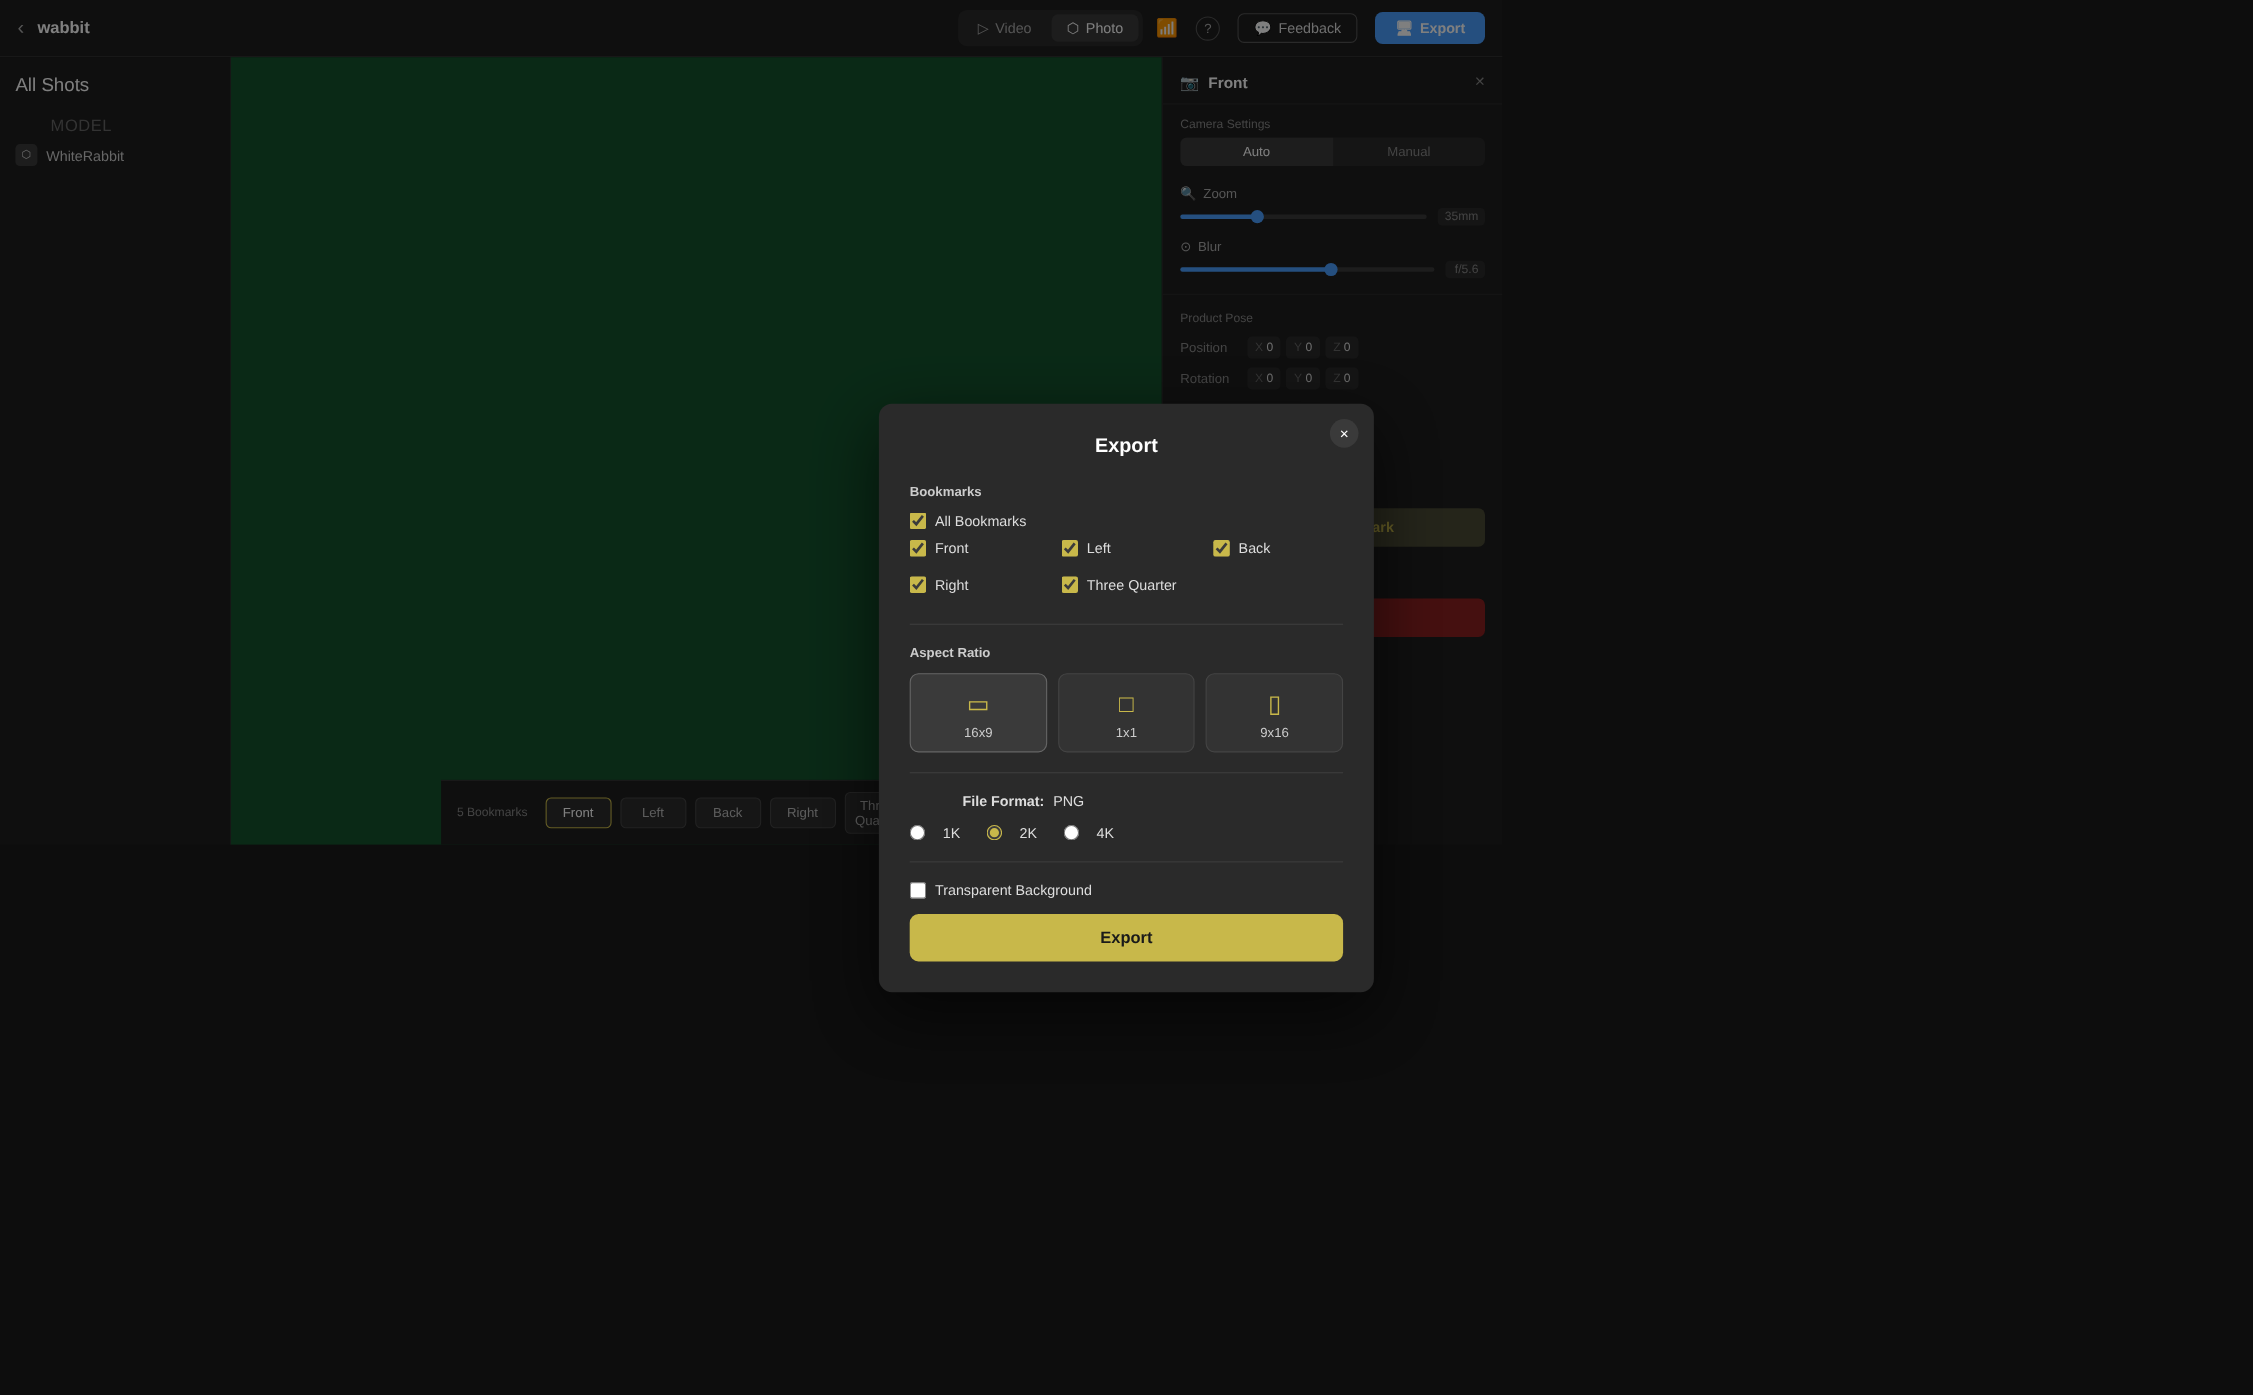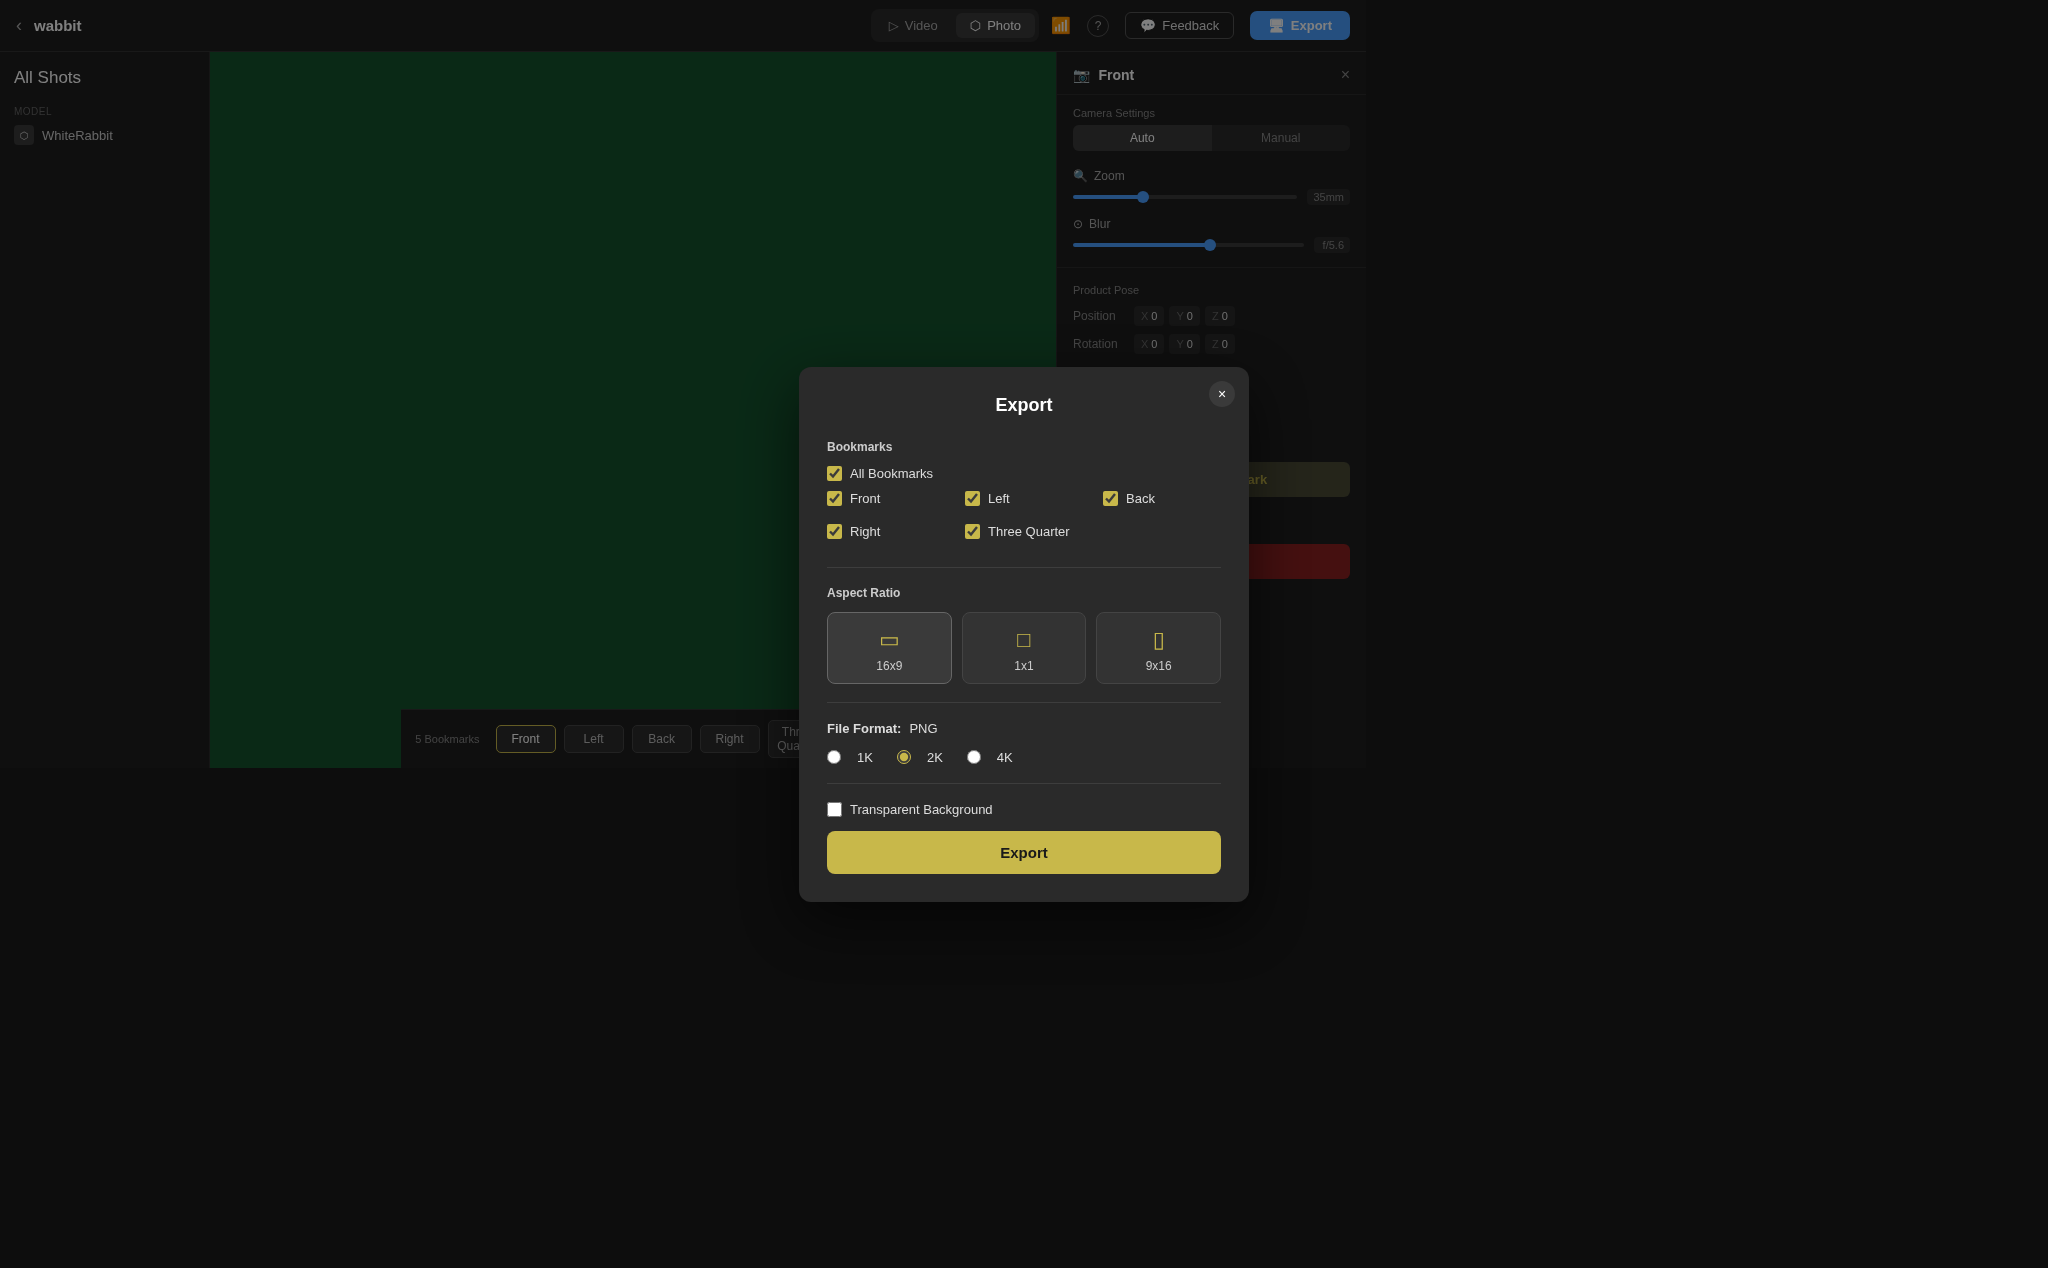--- a/index.html
+++ b/index.html
@@ -20,21 +20,21 @@
     .wifi-icon, .help-icon { color: #aaa; font-size: 16px; }
     .feedback-btn { background: none; border: 1px solid #555; color: #ddd; padding: 5px 14px; border-radius: 6px; cursor: pointer; font-size: 13px; display: flex; align-items: center; gap: 6px; }
     .export-btn-top { background: #4a9eff; border: none; color: #fff; padding: 7px 18px; border-radius: 7px; cursor: pointer; font-size: 13px; font-weight: 600; display: flex; align-items: center; gap: 6px; }
 
     
     .layout { display: flex; height: calc(768px - 52px); }
 
     
     .sidebar { width: 210px; background: #1e1e1e; border-right: 1px solid #2d2d2d; padding: 16px 14px; flex-shrink: 0; }
     .all-shots { font-size: 17px; font-weight: 400; color: #fff; margin-bottom: 18px; }
-    .model-label { font-size: 10px; color: #666; margin-bottom: 8px; text-transform: uppercase; letter-spacing: 0.5px; }
+    .model-label { font-size: 15px; color: #666; margin-bottom: 8px; text-transform: uppercase; letter-spacing: 0.5px; margin-left: 32px; }
     .model-item { display: flex; align-items: center; gap: 8px; font-size: 13px; color: #ccc; }
     .model-icon { width: 20px; height: 20px; background: #3a3a3a; border-radius: 4px; display: flex; align-items: center; justify-content: center; font-size: 10px; }
 
     
     .main-canvas { flex: 1; background: #14532d; position: relative; display: flex; flex-direction: column; align-items: center; }
     .canvas-area { flex: 1; background: linear-gradient(135deg, #3a3a3a 0%, #555 50%, #2a2a2a 100%); position: relative; overflow: hidden; }
     .canvas-bg {
       width: 100%; height: 100%;
       background: radial-gradient(ellipse at 40% 40%, #6a6a6a 0%, #444 30%, #2d2d2d 70%, #1a1a1a 100%);
     }
@@ -88,21 +88,21 @@
     .modal-close { position: absolute; top: 14px; right: 14px; background: #3a3a3a; border: none; color: #fff; width: 26px; height: 26px; border-radius: 50%; cursor: pointer; font-size: 14px; display: flex; align-items: center; justify-content: center; }
     .modal-title { text-align: center; font-size: 18px; font-weight: 700; color: #fff; margin-bottom: 24px; }
     .modal-section-title { font-size: 12px; font-weight: 600; color: #ccc; margin-bottom: 12px; }
     .checkbox-row { display: flex; align-items: center; gap: 8px; margin-bottom: 10px; font-size: 13px; color: #ddd; }
     .checkbox-row input[type=checkbox] { accent-color: #c8b84a; width: 15px; height: 15px; cursor: pointer; }
     .bookmarks-grid { display: grid; grid-template-columns: 1fr 1fr 1fr; gap: 8px 20px; margin-bottom: 12px; }
     .modal-divider { border: none; border-top: 1px solid #3d3d3d; margin: 18px 0; }
     .aspect-options { display: flex; gap: 10px; margin-bottom: 4px; }
     .aspect-btn { flex: 1; background: #333; border: 1px solid #444; border-radius: 8px; padding: 14px 10px 10px; cursor: pointer; display: flex; flex-direction: column; align-items: center; gap: 6px; color: #ccc; font-size: 12px; }
     .aspect-btn.active { background: #3a3a3a; border-color: #666; }
-    .file-format-row { display: flex; align-items: center; gap: 8px; margin-bottom: 14px; font-size: 13px; color: #ddd; }
+    .file-format-row { display: flex; align-items: center; gap: 8px; margin-bottom: 14px; font-size: 13px; color: #ddd; margin-left: 48px; }
     .format-label { font-weight: 600; }
     .resolution-row { display: flex; align-items: center; gap: 24px; margin-bottom: 4px; }
     .radio-opt { display: flex; align-items: center; gap: 16px; font-size: 13px; color: #ddd; cursor: pointer; }
     .radio-opt input[type=radio] { accent-color: #c8b84a; width: 14px; height: 14px; cursor: pointer; }
     .transparent-row { display: flex; align-items: flex-end; gap: 8px; font-size: 13px; color: #ddd; margin-bottom: 4px; }
     .transparent-row input[type=checkbox] { width: 15px; height: 15px; }
     .advanced-row { display: flex; align-items: center; justify-content: space-between; font-size: 13px; color: #ddd; cursor: pointer; padding: 10px 0; }
     .export-action-btn { width: 100%; background: #c8b84a; border: none; color: #1a1a1a; padding: 13px; border-radius: 8px; font-size: 15px; font-weight: 700; cursor: pointer; margin-top: 10px; }
   </style>
 </head>

